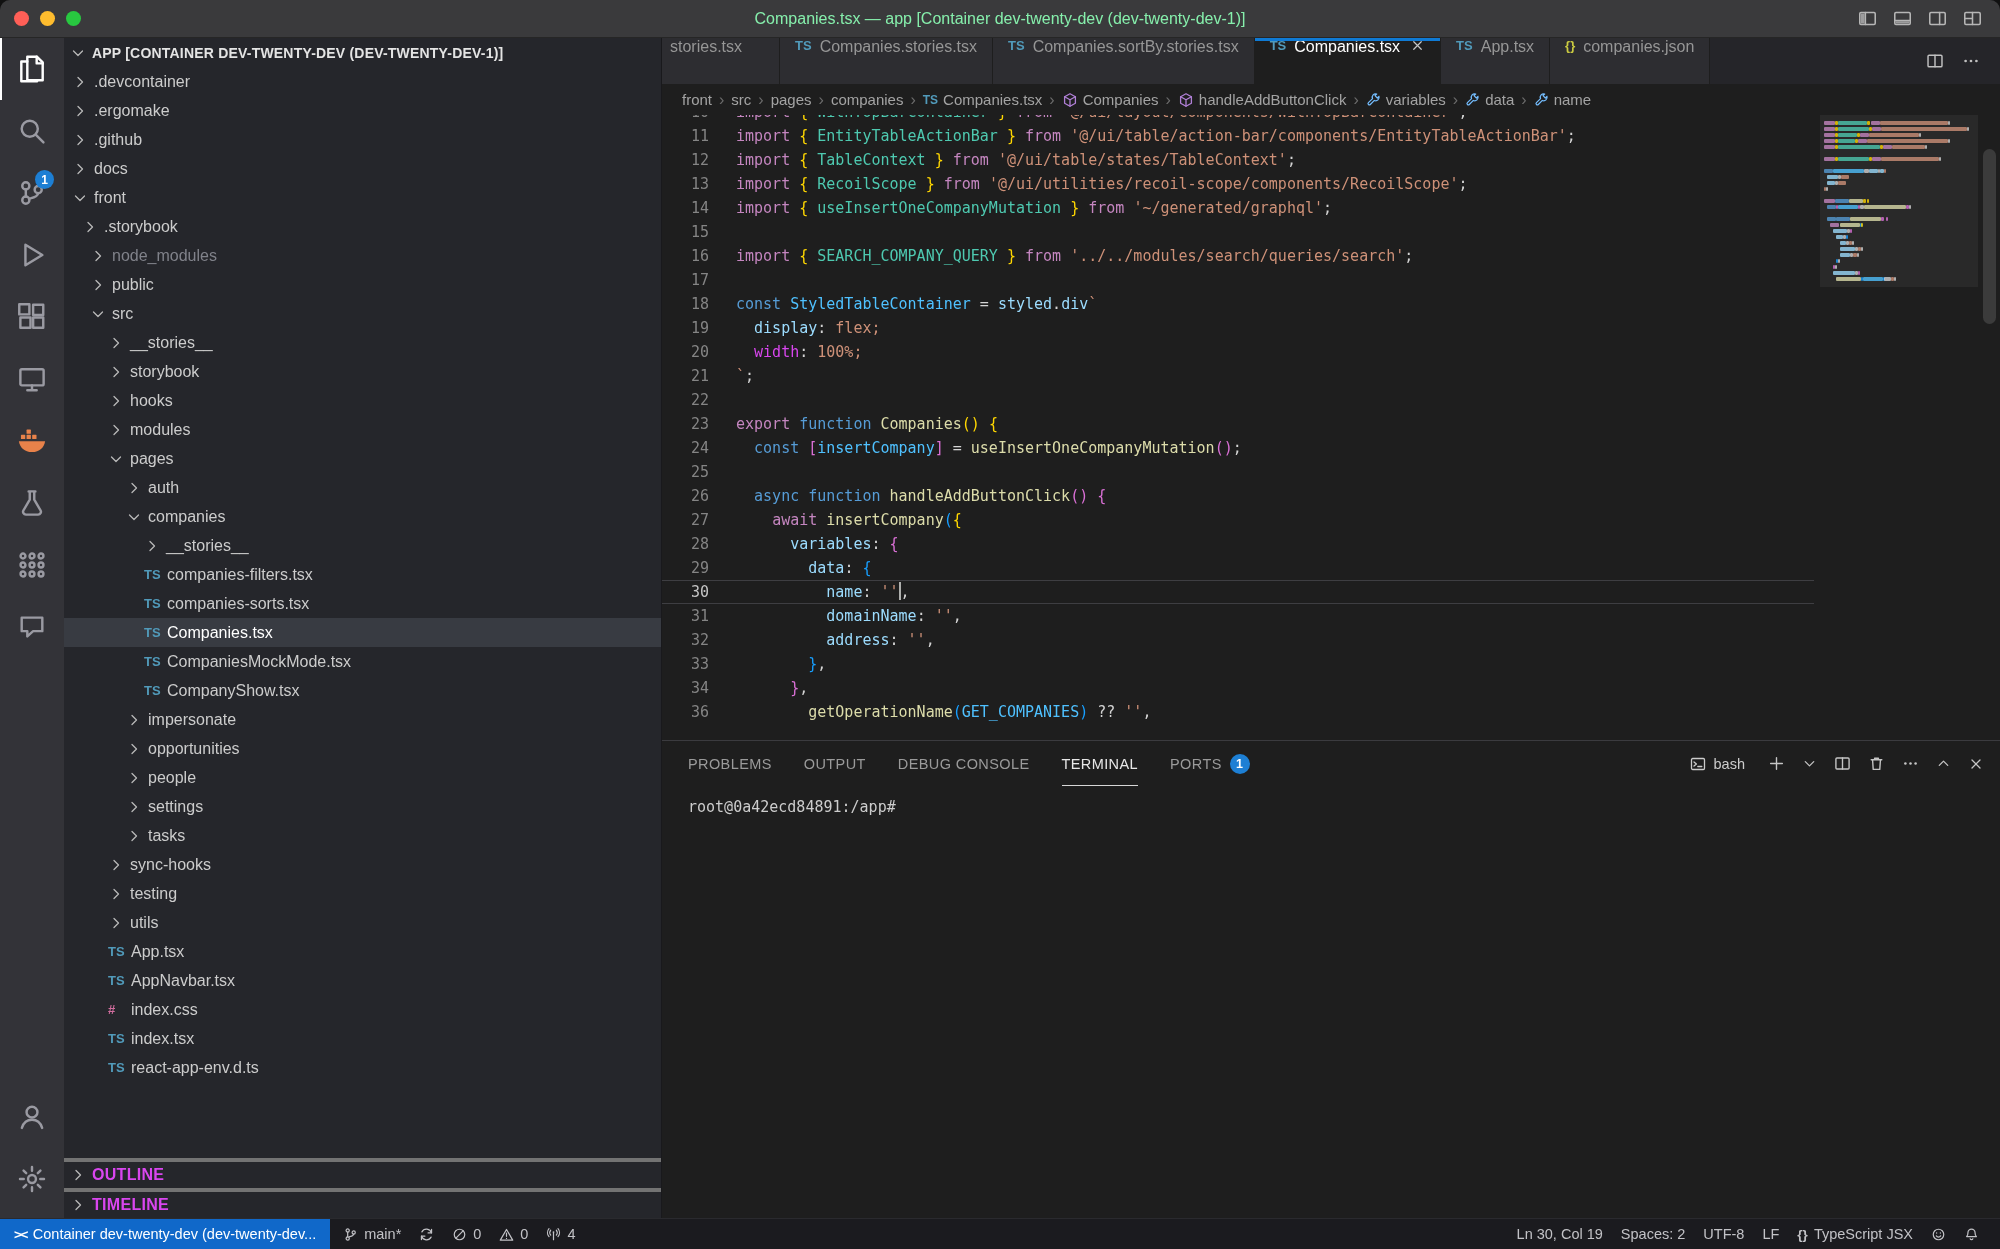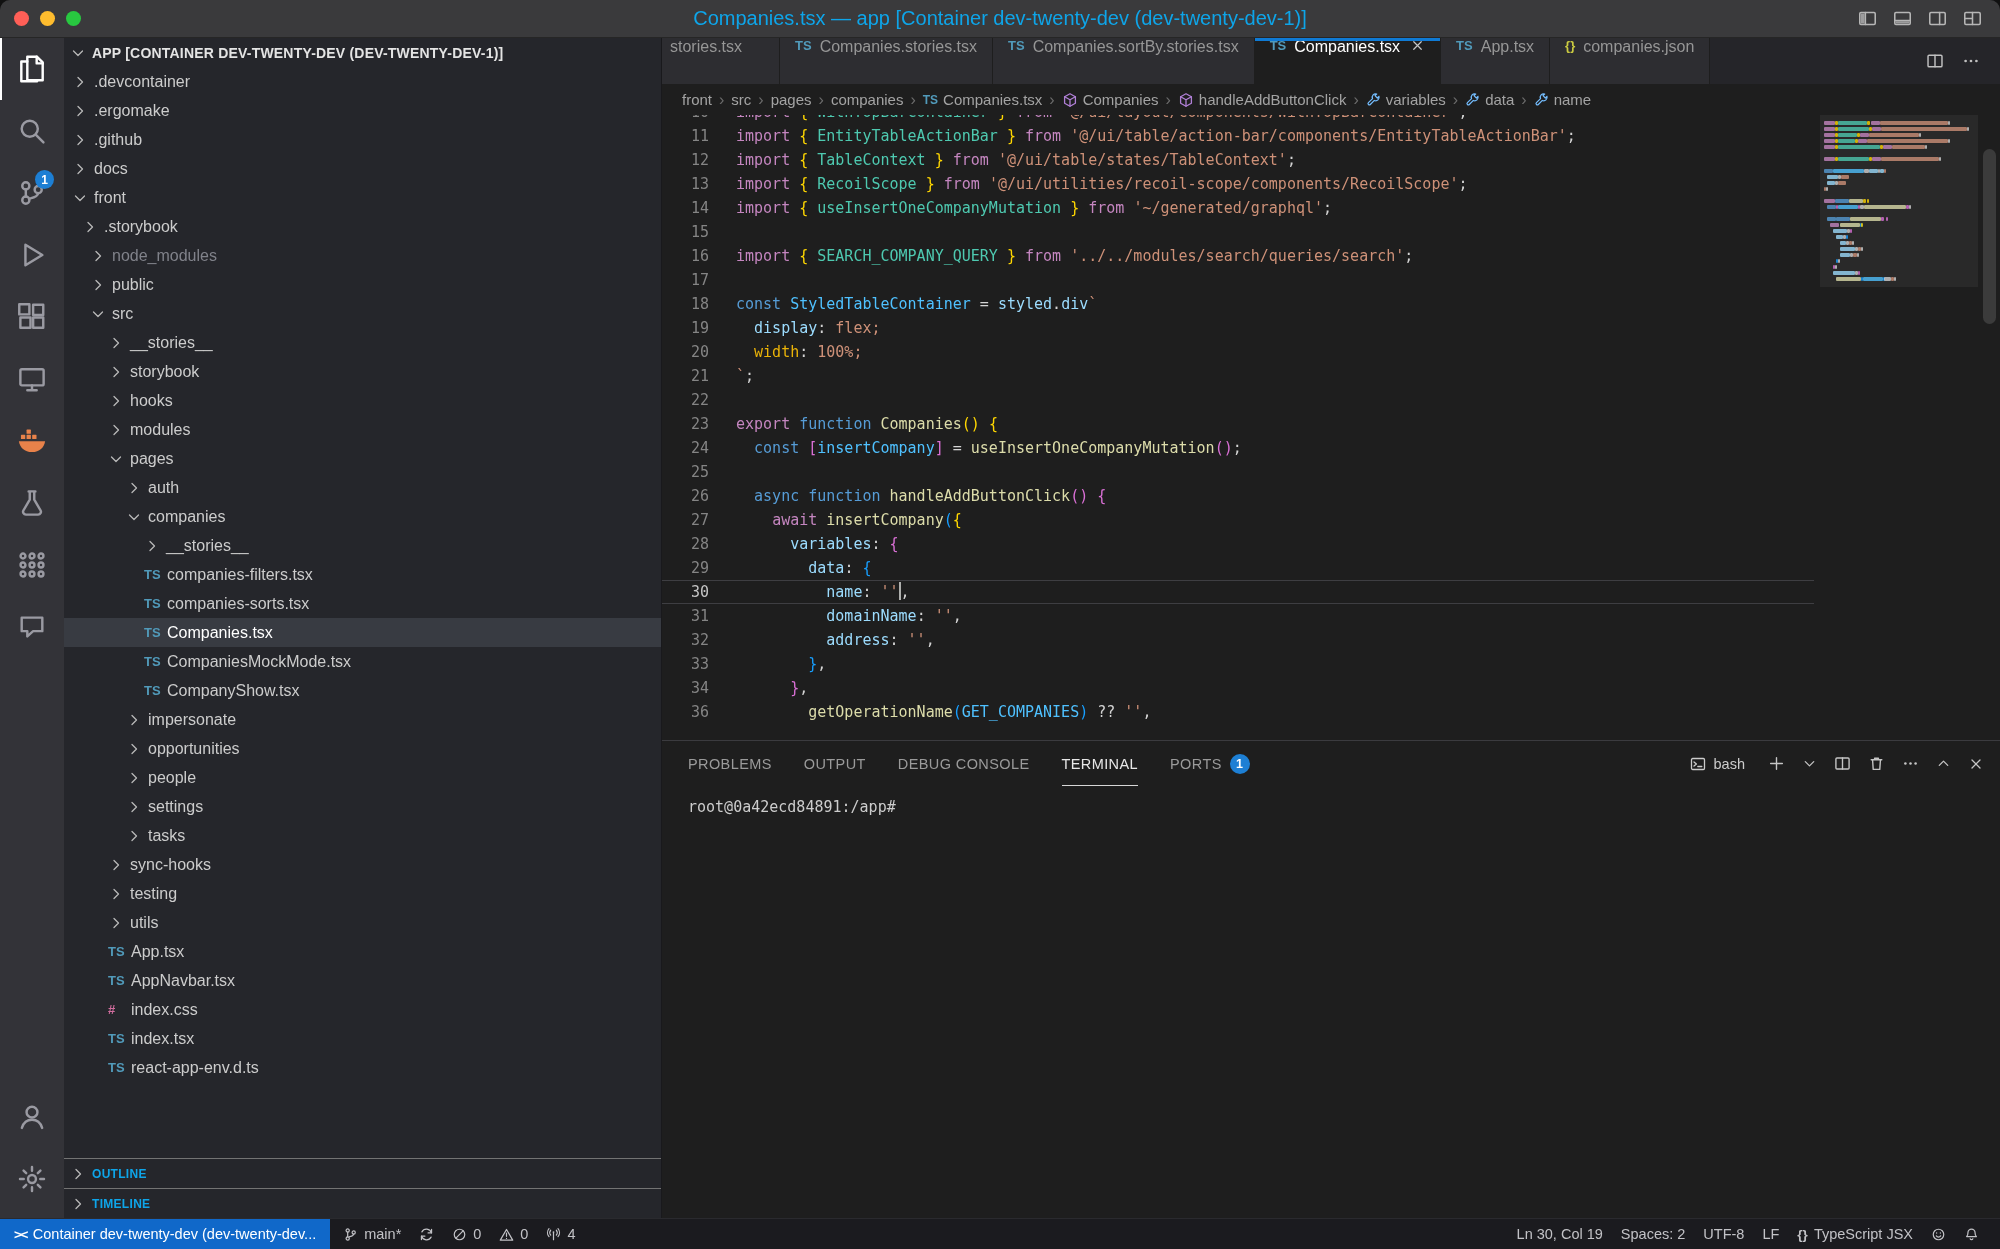--- a/index.html
+++ b/index.html
@@ -5,21 +5,21 @@
   * { box-sizing: border-box; }
   html,body { margin:0; padding:0; background:#111; }
   body { width:2000px; height:1249px; font-family:"Liberation Sans",sans-serif; overflow:hidden; }
   .app { width:2000px; height:1249px; display:flex; flex-direction:column; background:#1e1e1e; border-radius:10px 10px 0 0; overflow:hidden; }
 
   
   .titlebar { height:38px; flex:none; background:#3a3a3c; display:flex; align-items:center; position:relative; border-bottom:1px solid #262626; }
   .traffic { display:flex; gap:11px; margin-left:14px; z-index:2; }
   .light { width:15px; height:15px; border-radius:50%; }
   .light.red{background:#ff5f57}.light.yellow{background:#febc2e}.light.green{background:#28c840}
-  .title-text { position:absolute; left:0; right:0; text-align:center; color:#0ea5e9; font-size:20px; }
+  .title-text { position:absolute; left:0; right:0; text-align:center; color:#86efac; font-size:16px; }
   .tb-actions { margin-left:auto; display:flex; gap:16px; margin-right:18px; color:#b6b6b6; z-index:2; }
   .tb-actions span { display:flex; }
 
   
   .main { flex:1; display:flex; min-height:0; }
 
   
   .activitybar { width:64px; flex:none; background:#333338; display:flex; flex-direction:column; align-items:center; }
   .ab-item { width:64px; height:62px; display:flex; align-items:center; justify-content:center; color:#9a9aa2; position:relative; cursor:pointer; }
   .ab-item.active { color:#ffffff; box-shadow: inset 2px 0 0 #ffffff; }
@@ -34,21 +34,21 @@
   .section-row { height:29px; flex:none; display:flex; align-items:center; color:#e4e4e4; font-weight:700; font-size:14px; padding-left:6px; letter-spacing:.2px; cursor:pointer; }
   .file-tree { flex:1; overflow:hidden; }
   .tree-row { height:29px; display:flex; align-items:center; font-size:16px; cursor:pointer; white-space:nowrap; }
   .tree-row.selected { background:#383b42; color:#ffffff; }
   .tree-chev { width:22px; flex:none; color:#b8b8b8; display:flex; }
   .fbadge { width:23px; flex:none; font-weight:700; font-size:13px; font-family:"Liberation Sans",sans-serif; }
   .fbadge.ts{color:#519aba}.fbadge.css{color:#d16d9e}.fbadge.json{color:#cbcb41}
   .tree-label.dimmed { color:#80828a; }
   .mod-dot { margin-left:auto; margin-right:16px; color:#9a9a9a; font-size:11px; }
   .sidebar-bottom { flex:none; }
-  .bottom-section { height:30px; display:flex; align-items:center; font-weight:700; font-size:12px; color:#0ea5e9; border-top:1px solid #737373; padding-left:6px; cursor:pointer; letter-spacing:.3px; }
+  .bottom-section { height:30px; display:flex; align-items:center; font-weight:700; font-size:16px; color:#d946ef; border-top:4px solid #737373; padding-left:6px; cursor:pointer; letter-spacing:.3px; }
 
   
   .editor-col { flex:1; display:flex; flex-direction:column; min-width:0; border-left:1px solid #19191c; }
 
   .tabbar { height:46px; flex:none; background:#252529; display:flex; align-items:stretch; }
   .tab { display:flex; padding:0 15px; background:#2d2d31; color:#969696; font-size:16px; border-right:1px solid #1e1e1e; position:relative; cursor:pointer; white-space:nowrap; }
   .tab .fbadge { width:auto; margin-right:8px; }
   .tab.partial { width:118px; overflow:hidden; padding-left:8px; }
   .tab.active { background:#1e1e1e; color:#ffffff; }
   .tab.active::before { content:''; position:absolute; top:0; left:0; right:0; height:2.5px; background:#0f7ad4; }
@@ -658,21 +658,21 @@
             <div class="code-line"><span class="ln">10</span><span class="lc"><span style="color: rgb(197, 134, 192);">import </span><span style="color: rgb(255, 215, 0);">{ </span><span style="color: rgb(78, 201, 176);">WithTopBarContainer</span><span style="color: rgb(255, 215, 0);"> }</span><span style="color: rgb(197, 134, 192);"> from </span><span style="color: rgb(206, 145, 120);">'@/ui/layout/components/WithTopBarContainer'</span><span style="color: rgb(212, 212, 212);">;</span></span></div>
             <div class="code-line"><span class="ln">11</span><span class="lc"><span style="color: rgb(197, 134, 192);">import </span><span style="color: rgb(255, 215, 0);">{ </span><span style="color: rgb(78, 201, 176);">EntityTableActionBar</span><span style="color: rgb(255, 215, 0);"> }</span><span style="color: rgb(197, 134, 192);"> from </span><span style="color: rgb(206, 145, 120);">'@/ui/table/action-bar/components/EntityTableActionBar'</span><span style="color: rgb(212, 212, 212);">;</span></span></div>
             <div class="code-line"><span class="ln">12</span><span class="lc"><span style="color: rgb(197, 134, 192);">import </span><span style="color: rgb(255, 215, 0);">{ </span><span style="color: rgb(78, 201, 176);">TableContext</span><span style="color: rgb(255, 215, 0);"> }</span><span style="color: rgb(197, 134, 192);"> from </span><span style="color: rgb(206, 145, 120);">'@/ui/table/states/TableContext'</span><span style="color: rgb(212, 212, 212);">;</span></span></div>
             <div class="code-line"><span class="ln">13</span><span class="lc"><span style="color: rgb(197, 134, 192);">import </span><span style="color: rgb(255, 215, 0);">{ </span><span style="color: rgb(78, 201, 176);">RecoilScope</span><span style="color: rgb(255, 215, 0);"> }</span><span style="color: rgb(197, 134, 192);"> from </span><span style="color: rgb(206, 145, 120);">'@/ui/utilities/recoil-scope/components/RecoilScope'</span><span style="color: rgb(212, 212, 212);">;</span></span></div>
             <div class="code-line"><span class="ln">14</span><span class="lc"><span style="color: rgb(197, 134, 192);">import </span><span style="color: rgb(255, 215, 0);">{ </span><span style="color: rgb(78, 201, 176);">useInsertOneCompanyMutation</span><span style="color: rgb(255, 215, 0);"> }</span><span style="color: rgb(197, 134, 192);"> from </span><span style="color: rgb(206, 145, 120);">'~/generated/graphql'</span><span style="color: rgb(212, 212, 212);">;</span></span></div>
             <div class="code-line"><span class="ln">15</span><span class="lc"></span></div>
             <div class="code-line"><span class="ln">16</span><span class="lc"><span style="color: rgb(197, 134, 192);">import </span><span style="color: rgb(255, 215, 0);">{ </span><span style="color: rgb(78, 201, 176);">SEARCH_COMPANY_QUERY</span><span style="color: rgb(255, 215, 0);"> }</span><span style="color: rgb(197, 134, 192);"> from </span><span style="color: rgb(206, 145, 120);">'../../modules/search/queries/search'</span><span style="color: rgb(212, 212, 212);">;</span></span></div>
             <div class="code-line"><span class="ln">17</span><span class="lc"></span></div>
             <div class="code-line"><span class="ln">18</span><span class="lc"><span style="color: rgb(86, 156, 214);">const </span><span style="color: rgb(79, 193, 255);">StyledTableContainer</span><span style="color: rgb(212, 212, 212);"> = </span><span style="color: rgb(156, 220, 254);">styled</span><span style="color: rgb(212, 212, 212);">.</span><span style="color: rgb(156, 220, 254);">div</span><span style="color: rgb(206, 145, 120);">`</span></span></div>
             <div class="code-line"><span class="ln">19</span><span class="lc"><span style="color: rgb(212, 212, 212);">  </span><span style="color: rgb(156, 220, 254);">display</span><span style="color: rgb(212, 212, 212);">: </span><span style="color: rgb(206, 145, 120);">flex;</span></span></div>
-            <div class="code-line"><span class="ln">20</span><span class="lc"><span style="color: rgb(212, 212, 212);">  </span><span style="color: #eab308;">width</span><span style="color: rgb(212, 212, 212);">: </span><span style="color: rgb(206, 145, 120);">100%;</span></span></div>
+            <div class="code-line"><span class="ln">20</span><span class="lc"><span style="color: rgb(212, 212, 212);">  </span><span style="color: #d946ef;">width</span><span style="color: rgb(212, 212, 212);">: </span><span style="color: rgb(206, 145, 120);">100%;</span></span></div>
             <div class="code-line"><span class="ln">21</span><span class="lc"><span style="color: rgb(206, 145, 120);">`</span><span style="color: rgb(212, 212, 212);">;</span></span></div>
             <div class="code-line"><span class="ln">22</span><span class="lc"></span></div>
             <div class="code-line"><span class="ln">23</span><span class="lc"><span style="color: rgb(197, 134, 192);">export </span><span style="color: rgb(86, 156, 214);">function </span><span style="color: rgb(220, 220, 170);">Companies</span><span style="color: rgb(255, 215, 0);">()</span><span style="color: rgb(212, 212, 212);"> </span><span style="color: rgb(255, 215, 0);">{</span></span></div>
             <div class="code-line"><span class="ln">24</span><span class="lc"><span style="color: rgb(212, 212, 212);">  </span><span style="color: rgb(86, 156, 214);">const </span><span style="color: rgb(218, 112, 214);">[</span><span style="color: rgb(79, 193, 255);">insertCompany</span><span style="color: rgb(218, 112, 214);">]</span><span style="color: rgb(212, 212, 212);"> = </span><span style="color: rgb(220, 220, 170);">useInsertOneCompanyMutation</span><span style="color: rgb(218, 112, 214);">()</span><span style="color: rgb(212, 212, 212);">;</span></span></div>
             <div class="code-line"><span class="ln">25</span><span class="lc"></span></div>
             <div class="code-line"><span class="ln">26</span><span class="lc"><span style="color: rgb(212, 212, 212);">  </span><span style="color: rgb(86, 156, 214);">async </span><span style="color: rgb(86, 156, 214);">function </span><span style="color: rgb(220, 220, 170);">handleAddButtonClick</span><span style="color: rgb(218, 112, 214);">()</span><span style="color: rgb(212, 212, 212);"> </span><span style="color: rgb(218, 112, 214);">{</span></span></div>
             <div class="code-line"><span class="ln">27</span><span class="lc"><span style="color: rgb(212, 212, 212);">    </span><span style="color: rgb(197, 134, 192);">await </span><span style="color: rgb(220, 220, 170);">insertCompany</span><span style="color: rgb(23, 159, 255);">(</span><span style="color: rgb(255, 215, 0);">{</span></span></div>
             <div class="code-line"><span class="ln">28</span><span class="lc"><span style="color: rgb(212, 212, 212);">      </span><span style="color: rgb(156, 220, 254);">variables</span><span style="color: rgb(212, 212, 212);">: </span><span style="color: rgb(218, 112, 214);">{</span></span></div>
             <div class="code-line"><span class="ln">29</span><span class="lc"><span style="color: rgb(212, 212, 212);">        </span><span style="color: rgb(156, 220, 254);">data</span><span style="color: rgb(212, 212, 212);">: </span><span style="color: rgb(23, 159, 255);">{</span></span></div>
             <div class="code-line current"><span class="ln">30</span><span class="lc"><span style="color: rgb(212, 212, 212);">          </span><span style="color: rgb(156, 220, 254);">name</span><span style="color: rgb(212, 212, 212);">: </span><span style="color: rgb(206, 145, 120);">''</span><span class="cursor"></span><span style="color: rgb(212, 212, 212);">,</span></span></div>

